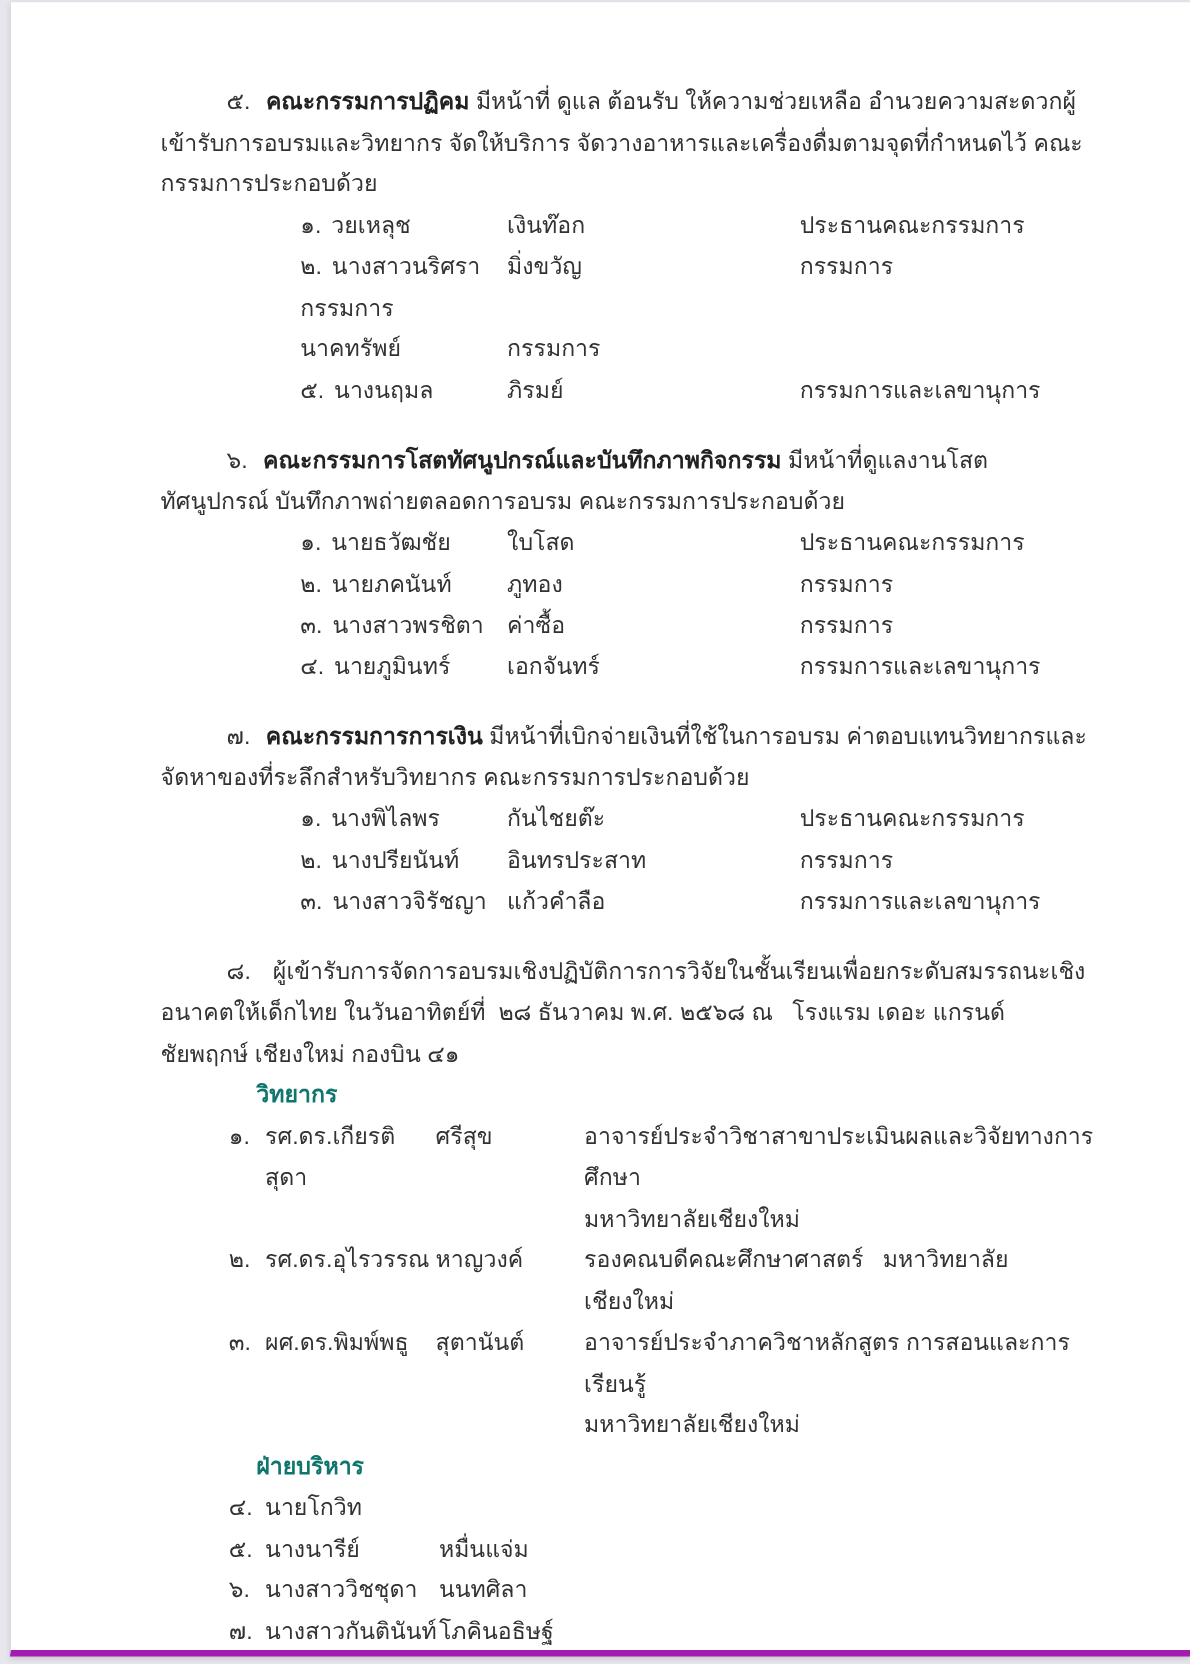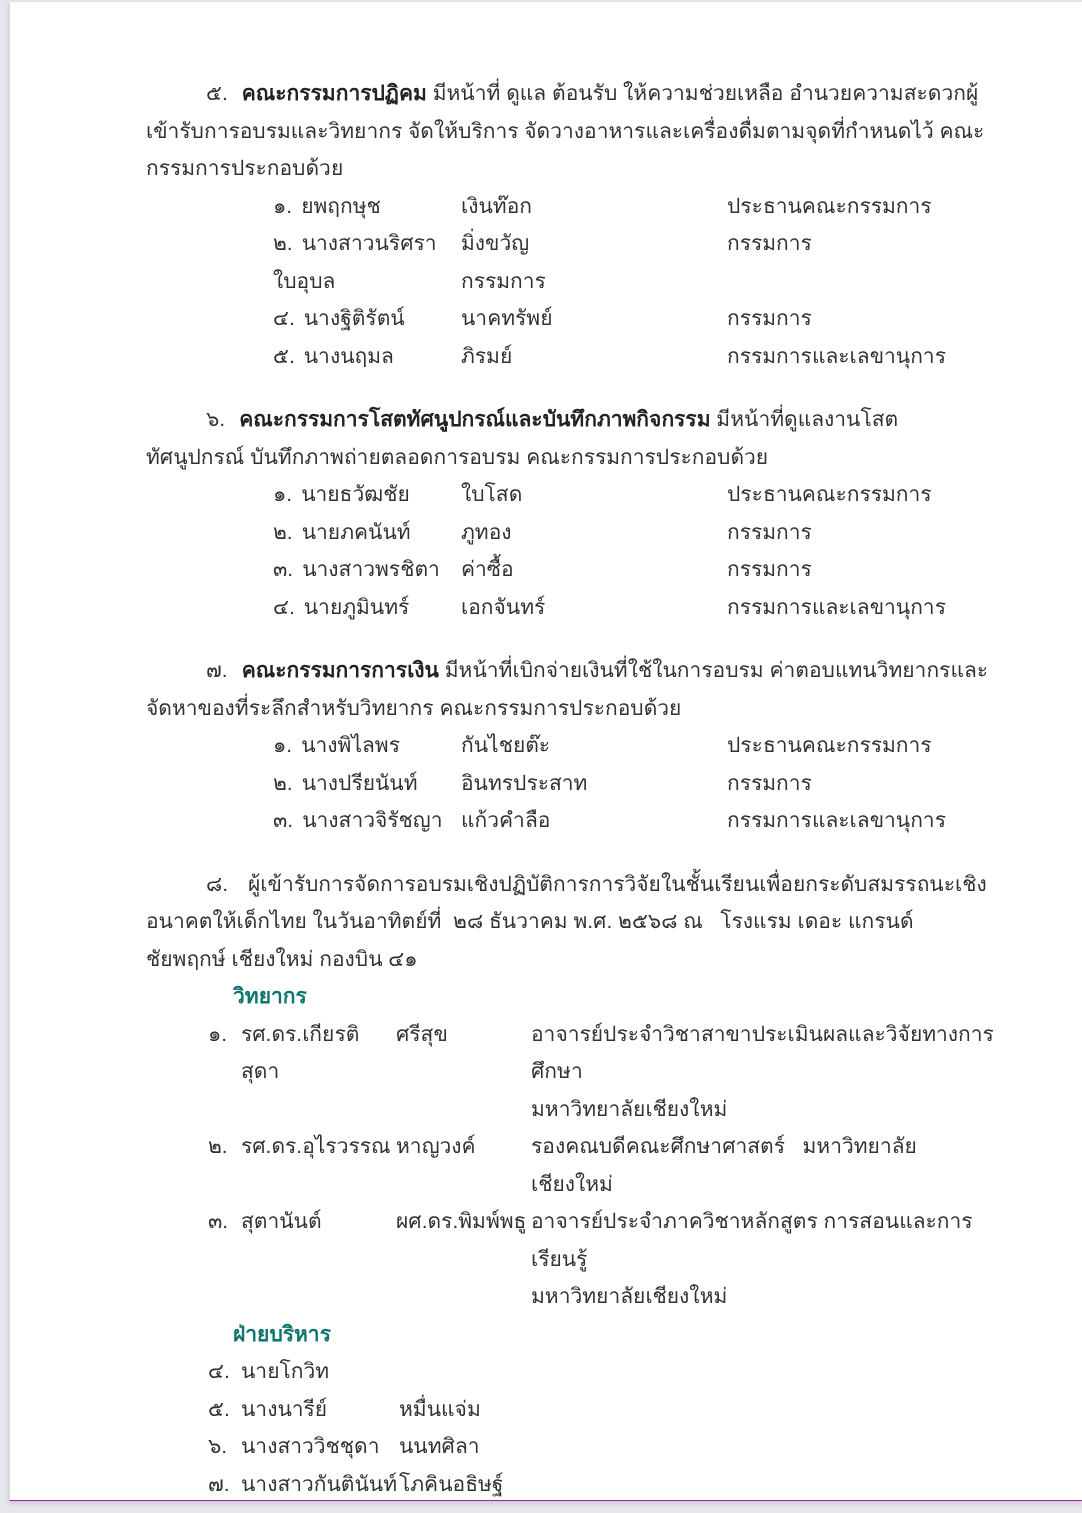--- a/index.html
+++ b/index.html
@@ -9,21 +9,21 @@
     font-family:"Liberation Sans","DejaVu Sans",sans-serif;
     color:#323232;
     position:relative;
     overflow:hidden;
   }
   .canvas{position:absolute;inset:0;}
   .page{
     position:absolute;left:9px;top:2px;width:1073px;height:1498px;
     background:#ffffff;
     border-left:1px solid #d9d9e0;
-    border-bottom:1px solid #a21caf;
+    border-bottom:6px solid #a21caf;
     box-shadow:0 2px 5px rgba(60,60,80,.18);
     overflow:hidden;
   }
   .content{
     position:relative;
     padding:72px 88px 0 136px;
     font-size:21px;
     line-height:37.5px;
   }
   .para{margin:0;text-indent:60px;white-space:normal;}
@@ -60,35 +60,33 @@
 </head>
 <body>
 
 <div class="canvas">
   <div class="page">
     <div class="content">
 
       <div class="section">
         <p class="para"><span class="num">๕.</span><b>คณะกรรมการปฏิคม</b> <span>มีหน้าที่ ดูแล ต้อนรับ ให้ความช่วยเหลือ อำนวยความสะดวกผู้เข้ารับการอบรมและวิทยากร จัดให้บริการ จัดวางอาหารและเครื่องดื่มตามจุดที่กำหนดไว้ คณะกรรมการประกอบด้วย</span></p>
         <div class="mrow">
-          <span class="cell c1"><span class="no">๑.</span><span>ยพฤกษุช</span></span>
+          <span class="cell c1"><span class="no">๑.</span><span>วยเหลุช</span></span>
           <span class="cell">เงินท๊อก</span>
           <span class="cell">ประธานคณะกรรมการ</span>
         </div>
         <div class="mrow">
           <span class="cell c1"><span class="no">๒.</span><span>นางสาวนริศรา</span></span>
           <span class="cell">มิ่งขวัญ</span>
           <span class="cell">กรรมการ</span>
         </div>
         <div class="mrow">
-          <span class="cell">ใบอุบล</span>
           <span class="cell">กรรมการ</span>
         </div>
         <div class="mrow">
-          <span class="cell c1"><span class="no">๔.</span><span>นางฐิติรัตน์</span></span>
           <span class="cell">นาคทรัพย์</span>
           <span class="cell">กรรมการ</span>
         </div>
         <div class="mrow">
           <span class="cell c1"><span class="no">๕.</span><span>นางนฤมล</span></span>
           <span class="cell">ภิรมย์</span>
           <span class="cell">กรรมการและเลขานุการ</span>
         </div>
       </div>
 
@@ -147,22 +145,22 @@
           <span class="cell"><span class="dline">อาจารย์ประจำวิชาสาขาประเมินผลและวิจัยทางการศึกษา</span><span class="dline">มหาวิทยาลัยเชียงใหม่</span></span>
         </div>
         <div class="srow">
           <span class="cell">๒.</span>
           <span class="cell">รศ.ดร.อุไรวรรณ</span>
           <span class="cell">หาญวงค์</span>
           <span class="cell"><span class="dline">รองคณบดีคณะศึกษาศาสตร์   มหาวิทยาลัยเชียงใหม่</span></span>
         </div>
         <div class="srow">
           <span class="cell">๓.</span>
+          <span class="cell">ผศ.ดร.พิมพ์พธู</span>
           <span class="cell">สุตานันต์</span>
-          <span class="cell">ผศ.ดร.พิมพ์พธู</span>
           <span class="cell"><span class="dline">อาจารย์ประจำภาควิชาหลักสูตร การสอนและการเรียนรู้</span><span class="dline">มหาวิทยาลัยเชียงใหม่</span></span>
         </div>
 
         <div class="subhead">ฝ่ายบริหาร</div>
 
         <div class="arow">
           <span class="cell">๔.</span>
           <span class="cell">นายโกวิท</span>
         </div>
         <div class="arow">

